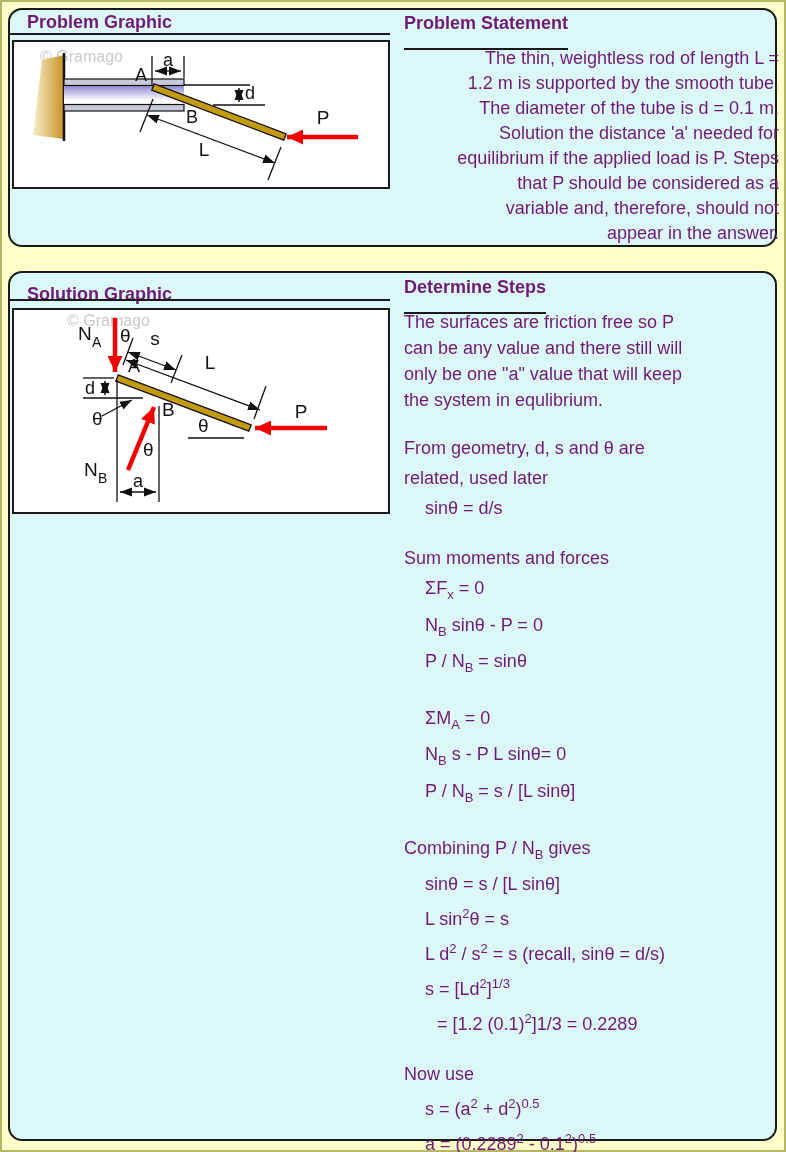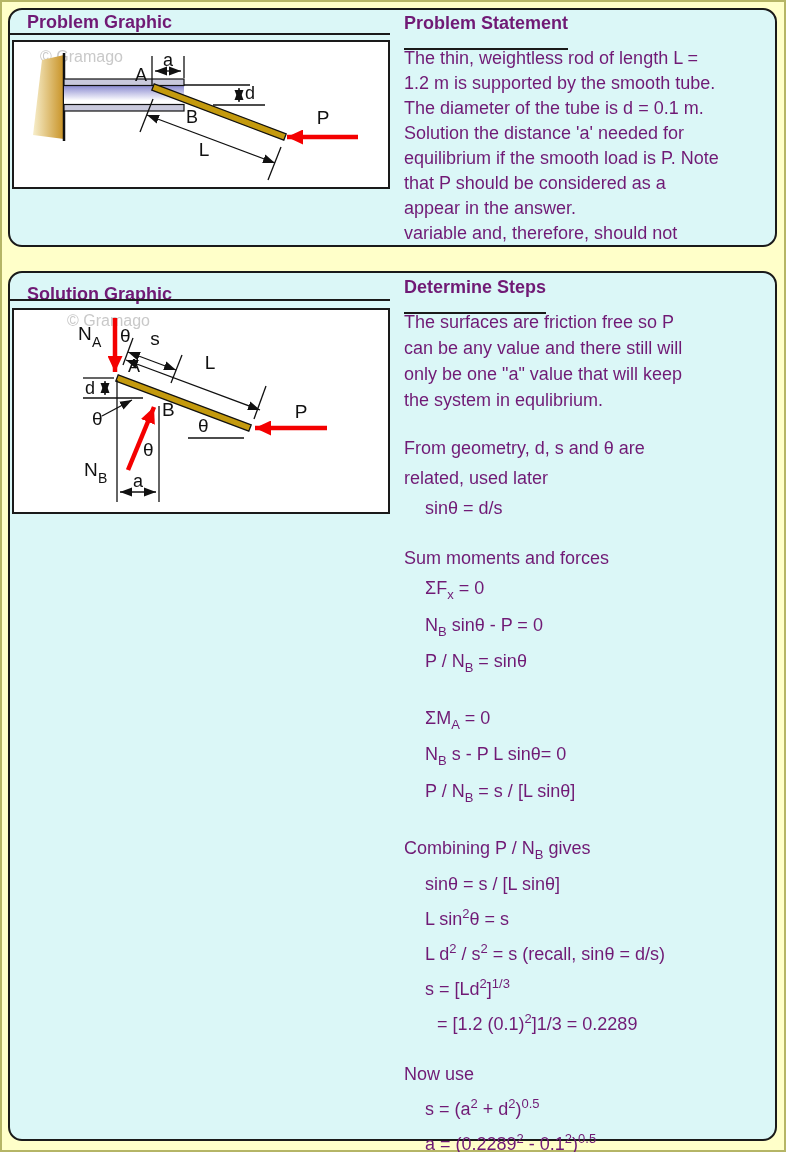--- a/index.html
+++ b/index.html
@@ -22,21 +22,21 @@
     position:absolute;left:404px;font-size:18px;font-weight:bold;white-space:nowrap;
     border-bottom:2px solid #1a1a1a;padding-bottom:14px;
   }
   .diagram-box{
     position:absolute;left:12px;width:374px;background:#ffffff;
     border:2px solid #1a1a1a;
   }
   .box1{top:40px;height:145px;}
   .box2{top:308px;height:202px;}
   .statement{position:absolute;left:404px;top:46px;width:375px;}
-  .statement .tline{font-size:18px;line-height:25px;white-space:nowrap;}
+  .statement .tline{font-size:18px;line-height:25px;white-space:nowrap;text-align:right;}
   .steps{position:absolute;left:404px;top:309px;width:375px;}
   .block{margin-bottom:20px;}
   .eline{font-size:18px;line-height:30px;white-space:nowrap;}
   .block.paragraph .eline{line-height:26px;}
   .ind1{padding-left:21px;}
   .ind2{padding-left:33px;}
   sub,sup{font-size:13px;}
   svg{display:block;}
   svg text{font-family:"Liberation Sans","DejaVu Sans",sans-serif;fill:#111;}
   .wm{fill:#c9c9c9;font-size:16px;}
@@ -103,24 +103,24 @@
       <line x1="344" y1="95" x2="273" y2="95" stroke="#F40000" stroke-width="4.5" marker-end="url(#mr)"></line>
       <text x="309" y="82" font-size="19" text-anchor="middle">P</text>
     </svg>
   </div>
 
   <div class="statement">
       <div class="tline">The thin, weightless rod of length L =</div>
       <div class="tline">1.2 m is supported by the smooth tube.</div>
       <div class="tline">The diameter of the tube is d = 0.1 m.</div>
       <div class="tline">Solution the distance 'a' needed for</div>
-      <div class="tline">equilibrium if the smooth load is P. Note</div>
+      <div class="tline">equilibrium if the applied load is P. Steps</div>
       <div class="tline">that P should be considered as a</div>
+      <div class="tline">variable and, therefore, should not</div>
       <div class="tline">appear in the answer.</div>
-      <div class="tline">variable and, therefore, should not</div>
     </div>
 
   <div class="panel p2">
     <div class="graphic-title" style="top:3px;margin-top:8px;">Solution Graphic</div>
     <div class="col-rule" style="top:26px;left:0px;"></div>
     <div class="right-title" style="top:4px;left:394px;">Determine Steps</div>
   </div>
 
   <div class="diagram-box box2">
     <svg width="370" height="198" viewBox="0 0 370 198">

